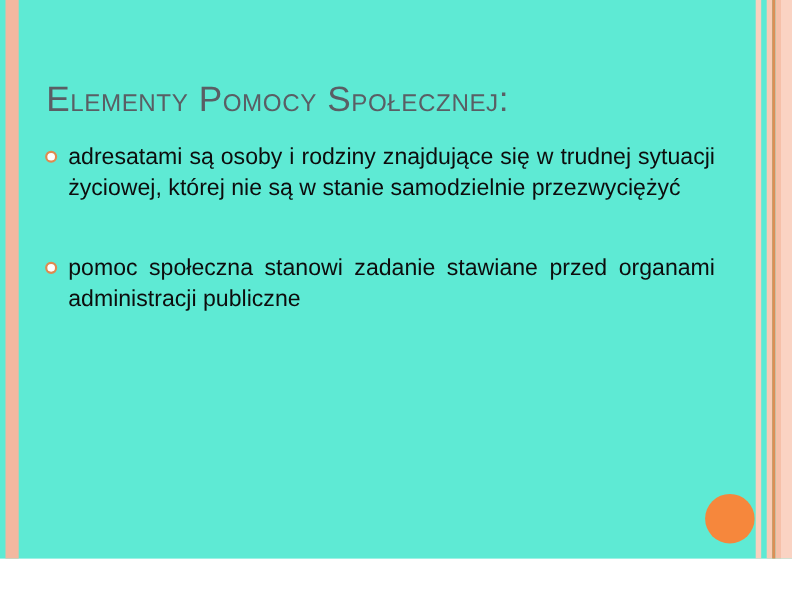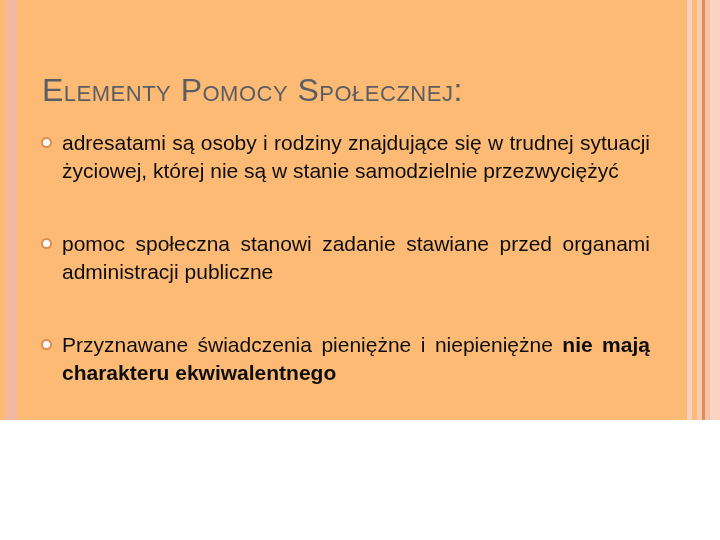--- a/index.html
+++ b/index.html
@@ -1,20 +1,20 @@
 <!DOCTYPE html>
 <html><head>
 <meta charset="utf-8">
 <style>
   html, body { margin: 0; padding: 0; background: #ffffff; }
   .slide {
     position: relative;
     width: 720px;
-    height: 420px;
-    background: #fdba74;
+    height: 508px;
+    background: #5eead4;
     overflow: hidden;
     font-family: "Liberation Sans", sans-serif;
   }
 
   
   .left-bar {
     position: absolute;
     left: 5px; top: 0;
     width: 12px; height: 540px;
     background: #f3b8a0;
@@ -94,20 +94,16 @@
     <p class="para">
       <span class="ring"></span>
       <span>adresatami są osoby i rodziny znajdujące się w trudnej sytuacji życiowej, której nie są w stanie samodzielnie przezwyciężyć</span>
     </p>
 
     <p class="para">
       <span class="ring"></span>
       <span>pomoc społeczna stanowi zadanie stawiane przed organami administracji publiczne</span>
     </p>
 
-    <p class="para">
-      <span class="ring"></span>
-      <span>Przyznawane świadczenia pieniężne i niepieniężne </span><span class="bold-part">nie mają charakteru ekwiwalentnego</span>
-    </p>
 
   </div>
 
 </div>
 
 </body></html>

